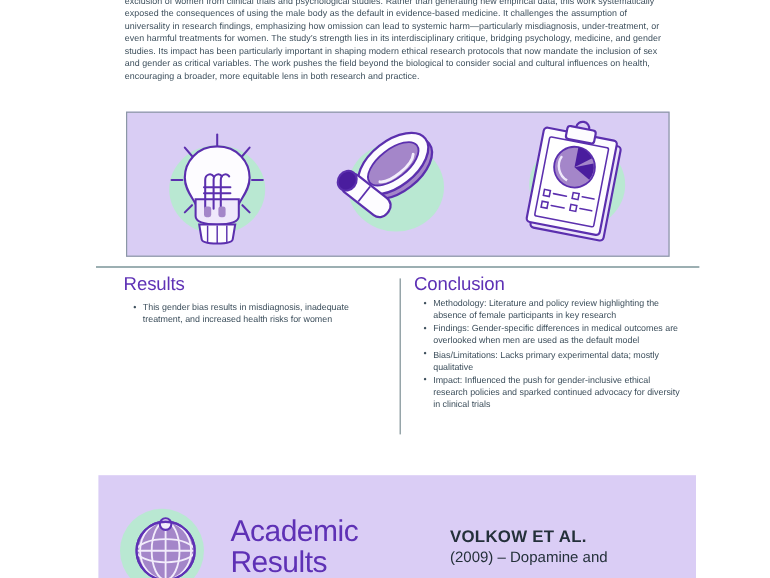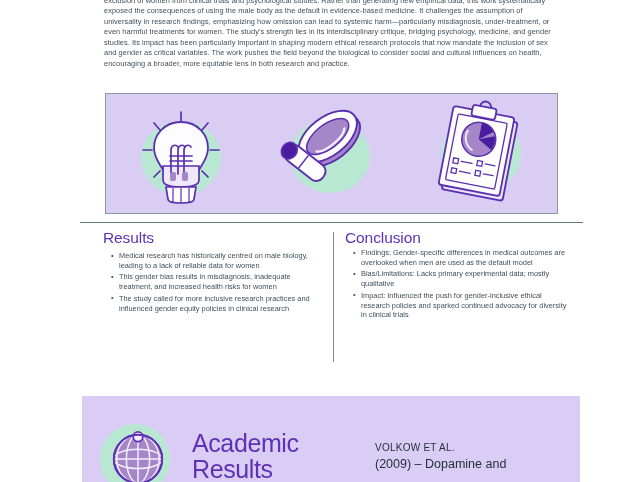--- a/index.html
+++ b/index.html
@@ -177,23 +177,23 @@
   .citation-block {
     position: absolute;
     left: 293px;
     top: 43px;
     width: 200px;
     color: #24303a;
     font-size: 12.5px;
     line-height: 17px;
   }
   .citation-author {
-    font-weight: normal;
+    font-weight: bold;
     letter-spacing: 0.25px;
-    font-size: 10px;
+    font-size: 14px;
   }
   .citation-title { font-weight: 400; }
 
   svg { display: block; overflow: visible; }
 </style>
 </head>
 <body>
 
 <div id="viewport">
 
@@ -282,29 +282,28 @@
       </div>
 
     </div>
 
     <div class="h-divider"></div>
     <div class="v-divider"></div>
 
     <div class="col col-results">
       <h2 class="col-heading">Results</h2>
       <ul class="bullets">
-        <li>Medical research has historically centred on male biology, leading to a lack of reliable data for women</li>
         <li>This gender bias results in misdiagnosis, inadequate treatment, and increased health risks for women</li>
-        <li>The study called for more inclusive research practices and influenced gender equity policies in clinical research</li>
       </ul>
     </div>
 
     <div class="col col-conclusion">
       <h2 class="col-heading tight">Conclusion</h2>
       <ul class="bullets">
+        <li>Methodology: Literature and policy review highlighting the absence of female participants in key research</li>
         <li>Findings: Gender-specific differences in medical outcomes are overlooked when men are used as the default model</li>
         <li>Bias/Limitations: Lacks primary experimental data; mostly qualitative</li>
         <li>Impact: Influenced the push for gender-inclusive ethical research policies and sparked continued advocacy for diversity in clinical trials</li>
       </ul>
     </div>
 
   </div>
 
   <div class="doc-page-two">
 

